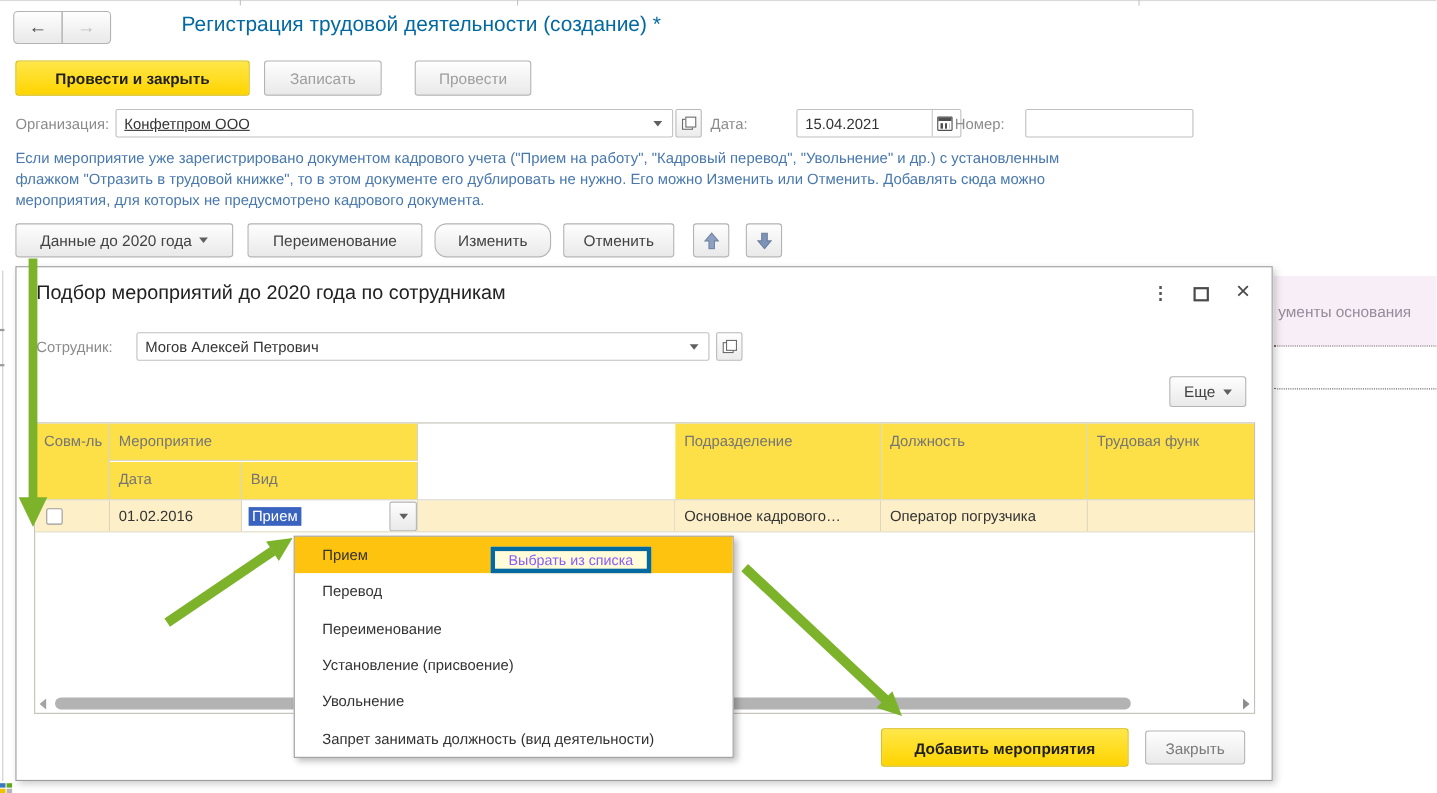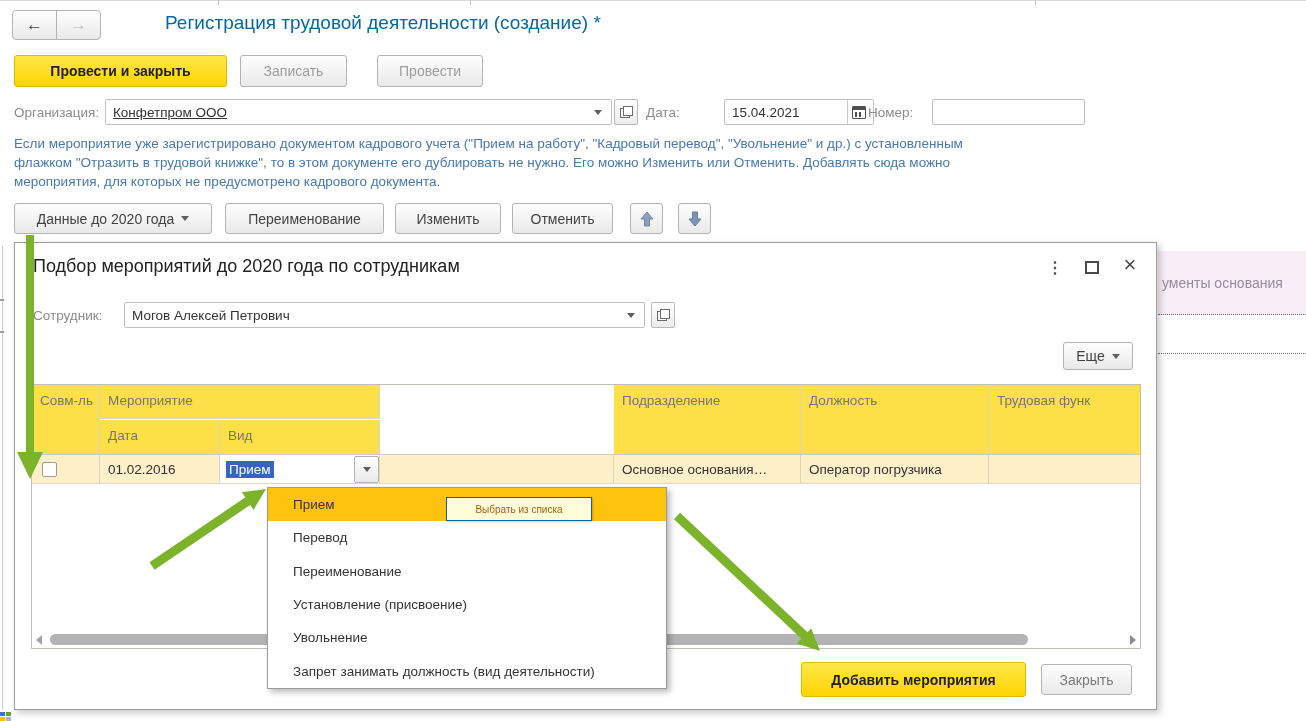--- a/index.html
+++ b/index.html
@@ -58,22 +58,22 @@
 
   
   .popup { position:absolute; left:267px; top:487px; width:400px; height:202px;
            background:#fff; border:1px solid #9b9b9b; box-shadow:3px 3px 6px rgba(0,0,0,.28);
            display:flex; flex-direction:column; z-index:6; }
   .dd-item { flex:1; display:flex; align-items:center; padding-left:25px;
              font-size:13.5px; color:#333; white-space:nowrap; }
   .dd-sel { background:#fdc30f; }
 
   .tooltip { position:absolute; left:446px; top:497px; width:146px; height:24px; z-index:7;
-             background:#fffcd9; border:1px solid #0369a1; display:flex; align-items:center;
-             justify-content:center; font-size:10px; color:#a16207; box-shadow:1px 1px 2px rgba(0,0,0,.2); }
+             background:#fffcd9; border:4px solid #0369a1; display:flex; align-items:center;
+             justify-content:center; font-size:13px; color:#8b5cf6; box-shadow:1px 1px 2px rgba(0,0,0,.2); }
 
   
   .sb-thumb { position:absolute; background:#b3b3b3; border-radius:6px; }
   .tri-left { width:0; height:0; border-top:5px solid transparent; border-bottom:5px solid transparent; border-right:6px solid #a3a3a3; }
   .tri-right{ width:0; height:0; border-top:5px solid transparent; border-bottom:5px solid transparent; border-left:6px solid #8d8d8d; }
 
   .dotted { position:absolute; border-top:1px dotted #6e6e6e; }
 
   svg.overlay { position:absolute; left:0; top:0; z-index:9; pointer-events:none; }
 </style>
@@ -126,21 +126,21 @@
     <div class="info-line">Если мероприятие уже зарегистрировано документом кадрового учета ("Прием на работу", "Кадровый перевод", "Увольнение" и др.) с установленным</div>
     <div class="info-line">флажком "Отразить в трудовой книжке", то в этом документе его дублировать не нужно. Его можно Изменить или Отменить. Добавлять сюда можно</div>
     <div class="info-line">мероприятия, для которых не предусмотрено кадрового документа.</div>
   </div>
 
   <div class="btn" style="left:14px;top:203px;width:198px;height:31px;gap:7px;">
     <span>Данные до 2020 года</span>
     <span class="caret-down"></span>
   </div>
   <div class="btn" style="left:225px;top:203px;width:159px;height:31px;">Переименование</div>
-  <div class="btn" style="left:395px;top:203px;width:106px;height:31px;">Изменить</div>
+  <div class="btn" style="left:395px;top:203px;width:106px;height:31px;border-radius:11px;">Изменить</div>
   <div class="btn" style="left:512px;top:203px;width:101px;height:31px;">Отменить</div>
   <div class="btn" style="left:630px;top:203px;width:33px;height:31px;">
     <svg width="14" height="16" viewBox="0 0 14 16">
         <path d="M7 1 L13 8 H9.5 V15 H4.5 V8 H1 Z" fill="#8ba0c2" stroke="#73879f" stroke-width="1"></path>
       </svg>
   </div>
   <div class="btn" style="left:678px;top:203px;width:33px;height:31px;">
     <svg width="14" height="16" viewBox="0 0 14 16">
         <path d="M7 15 L1 8 H4.5 V1 H9.5 V8 H13 Z" fill="#7d93b8" stroke="#6a7f9c" stroke-width="1"></path>
       </svg>
@@ -206,21 +206,21 @@
         <span class="checkbox" style="margin-left:2px;"></span>
       </div>
       <div class="td" style="left:68px;top:70px;width:120px;height:28px;">01.02.2016</div>
       <div class="td" style="left:188px;top:70px;width:160px;height:28px;background:#fff;padding-left:6px;">
         <span style="background:#3a63c0;color:#fff;padding:1px 3px;">Прием</span>
       </div>
       <div class="btn" style="left:322px;top:71px;width:25px;height:27px;border-radius:2px;">
         <span class="caret-down"></span>
       </div>
       <div class="td" style="left:348px;top:70px;width:234px;height:28px;"></div>
-      <div class="td" style="left:582px;top:70px;width:187px;height:28px;">Основное основания…</div>
+      <div class="td" style="left:582px;top:70px;width:187px;height:28px;">Основное кадрового…</div>
       <div class="td" style="left:769px;top:70px;width:188px;height:28px;">Оператор погрузчика</div>
       <div class="td" style="left:957px;top:70px;width:153px;height:28px;border-right:none;"></div>
       <div class="row-bottom"></div>
 
       <div class="abs" style="left:4px;top:250px;">
           <span class="tri-left" style="display:block;"></span>
         </div>
       <div class="sb-thumb" style="left:18px;top:249px;width:978px;height:11px;"></div>
       <div class="abs" style="left:1098px;top:250px;">
           <span class="tri-right" style="display:block;"></span>

